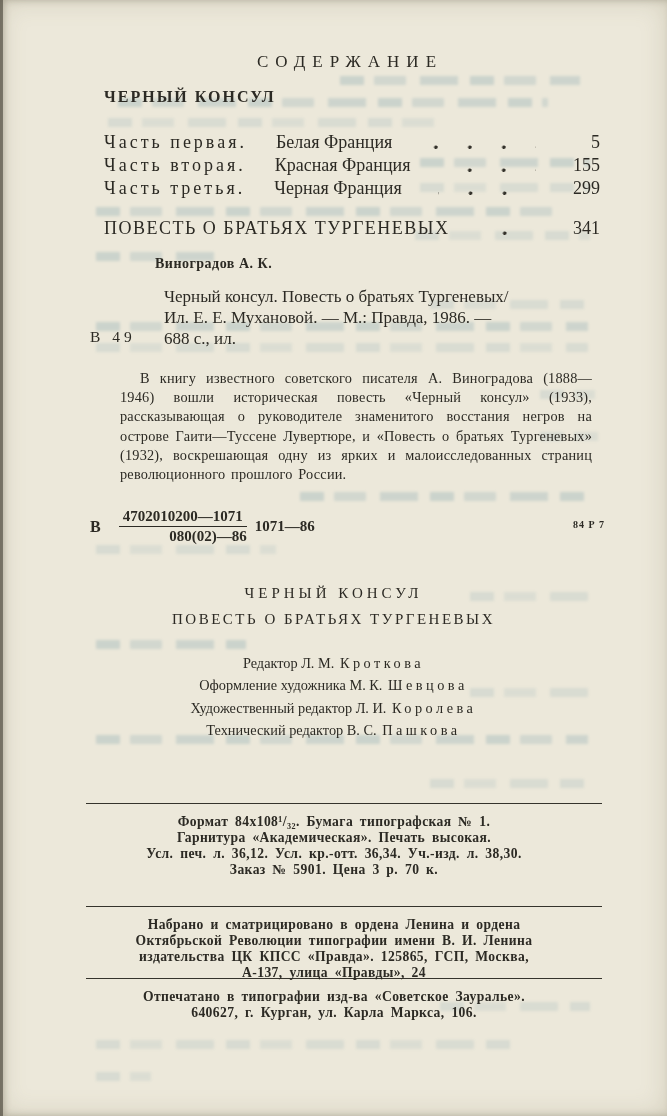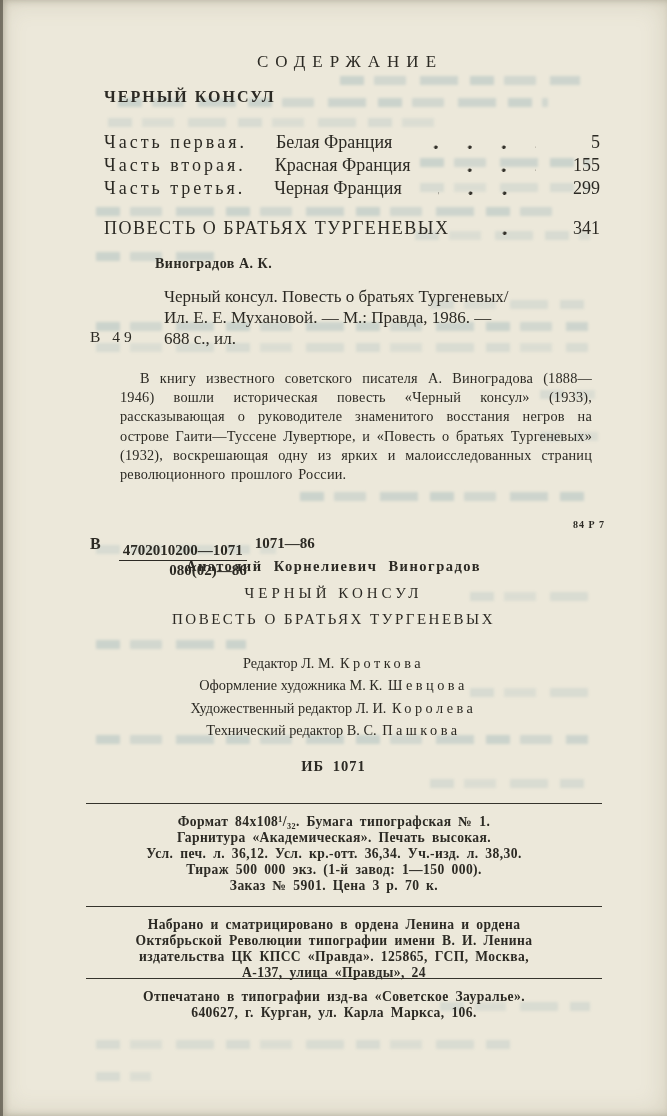--- a/index.html
+++ b/index.html
@@ -55,21 +55,21 @@
   .cat-entry{position:absolute;top:286px;left:164px;width:460px;font-size:17px;line-height:21px;}
   .annotation{
     position:absolute;top:369px;left:120px;width:472px;
     font-size:14.3px;line-height:19.2px;text-align:justify;text-indent:20px;
     letter-spacing:.2px;word-spacing:2px;
   }
   
   .index-block{position:absolute;top:508px;left:90px;display:flex;align-items:center;}
   .index-letter{font-size:16px;font-weight:bold;margin-right:18px;}
   .frac{display:inline-block;text-align:center;font-size:15px;font-weight:bold;}
-  .frac .num{display:block;padding:0 4px 1px 4px;border-bottom:1.6px solid #2c2a24;margin-top:34px;}
+  .frac .num{display:block;padding:0 4px 1px 4px;border-bottom:1.6px solid #2c2a24;}
   .frac .den{display:block;padding-top:1px;text-align:right;}
   .index-suffix{font-size:15px;font-weight:bold;margin-left:8px;}
   .index-right{position:absolute;top:519px;right:62px;font-size:10px;font-weight:bold;letter-spacing:1px;}
   
   .imprint-author{position:absolute;top:558px;left:0;width:100%;text-align:center;font-size:14.5px;font-weight:bold;letter-spacing:1.5px;word-spacing:6px;}
   .imprint-title{position:absolute;top:585px;left:0;width:100%;text-align:center;font-size:15px;letter-spacing:4px;}
   .imprint-subtitle{position:absolute;top:611px;left:0;width:100%;text-align:center;font-size:15px;letter-spacing:2.5px;}
   .staff{position:absolute;top:652px;left:0;width:100%;text-align:center;font-size:14.3px;line-height:22.3px;}
   .staff .surname{letter-spacing:3.5px;margin-left:2px;}
   .ib-number{position:absolute;top:758px;left:0;width:100%;text-align:center;font-size:14.5px;font-weight:bold;letter-spacing:1px;word-spacing:4px;}
@@ -157,21 +157,20 @@
   <div class="index-block">
     <span class="index-letter">В</span>
     <span class="frac">
       <span class="num">4702010200—1071</span>
       <span class="den">080(02)—86</span>
     </span>
     <span class="index-suffix">1071—86</span>
   </div>
   <div class="index-right">84 Р 7</div>
 
-  <div class="imprint-author">Анатолий Корнелиевич Виноградов</div>
   <div class="imprint-title">ЧЕРНЫЙ КОНСУЛ</div>
   <div class="imprint-subtitle">ПОВЕСТЬ О БРАТЬЯХ ТУРГЕНЕВЫХ</div>
 
   <div class="staff">
     <div class="staff-line">
       <span>Редактор</span>
       <span>Л. М.</span>
       <span class="surname">Кроткова</span>
     </div>
     <div class="staff-line">
@@ -184,31 +183,29 @@
       <span>Л. И.</span>
       <span class="surname">Королева</span>
     </div>
     <div class="staff-line">
       <span>Технический редактор</span>
       <span>В. С.</span>
       <span class="surname">Пашкова</span>
     </div>
   </div>
 
-  <div class="ib-number">ИБ 1071</div>
 
   <div class="rule rule-1"></div>
   <div class="rule rule-2"></div>
   <div class="rule rule-3"></div>
 
   <div class="block printing-block">
     <div class="line">Формат 84х108¹/₃₂. Бумага типографская № 1.</div>
     <div class="line">Гарнитура «Академическая». Печать высокая.</div>
     <div class="line">Усл. печ. л. 36,12. Усл. кр.-отт. 36,34. Уч.-изд. л. 38,30.</div>
-    <div class="line">Тираж 500 000 экз. (1-й завод: 1—150 000).</div>
     <div class="line">Заказ № 5901. Цена 3 р. 70 к.</div>
   </div>
 
   <div class="block typesetting-block">
     <div class="line">Набрано и сматрицировано в ордена Ленина и ордена</div>
     <div class="line">Октябрьской Революции типографии имени В. И. Ленина</div>
     <div class="line">издательства ЦК КПСС «Правда». 125865, ГСП, Москва,</div>
     <div class="line">А-137, улица «Правды», 24</div>
   </div>
 

